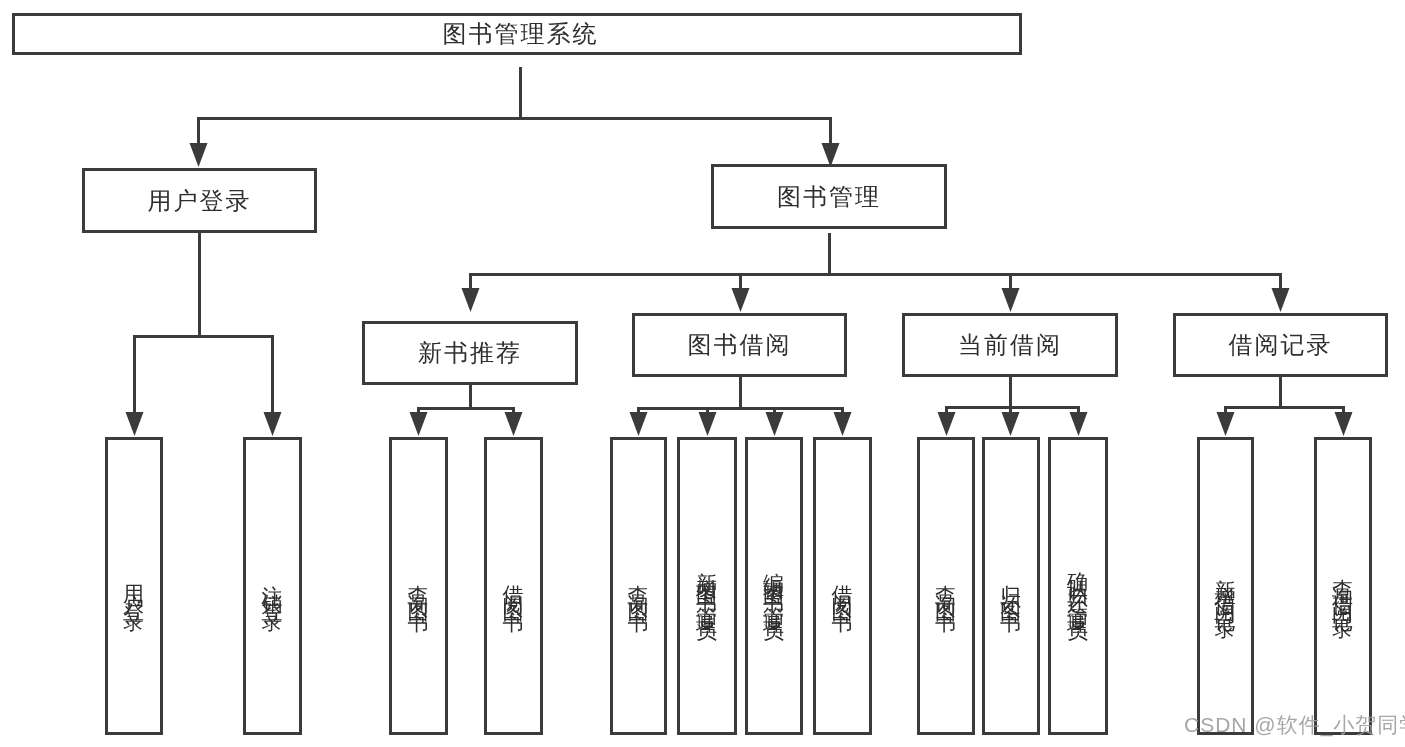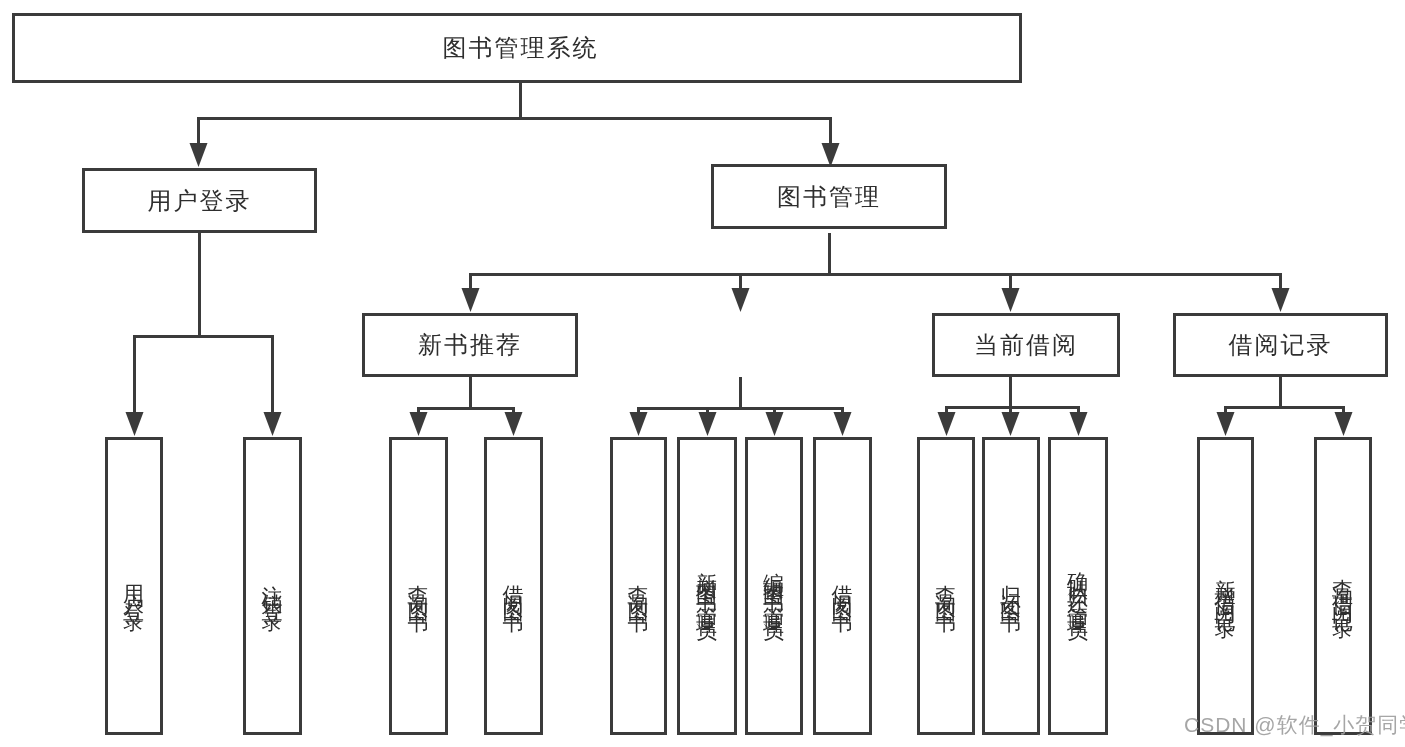--- a/index.html
+++ b/index.html
@@ -30,27 +30,27 @@
     display: flex;
     align-items: center;
     justify-content: center;
     z-index: 1;
   }
   .hnode {
     font-size: 24px;
     letter-spacing: 2px;
     white-space: nowrap;
   }
-  .box-root        { left: 12px;   top: 13px;  width: 1010px; height: 70px; padding-left: 7px; }
+  .box-root        { left: 12px;   top: 13px;  width: 1010px; height: 42px; padding-left: 7px; }
   .box-user-login  { left: 82px;   top: 168px; width: 235px;  height: 65px; }
   .box-book-mgmt   { left: 711px;  top: 164px; width: 236px;  height: 65px; }
   .l3              { top: 313px; height: 64px; }
-  .box-nr          { left: 362px;  width: 216px; }
+  .box-nr          { left: 362px;  width: 216px; margin-top: 8px; }
   .box-bb          { left: 632px;  width: 215px; }
-  .box-cb          { left: 932px;  width: 188px; }
+  .box-cb          { left: 902px;  width: 216px; }
   .box-br          { left: 1173px; width: 215px; }
   .col {
     top: 437px;
     height: 298px;
     writing-mode: vertical-rl;
     text-orientation: mixed;
     font-size: 21px;
     letter-spacing: 9px;
     line-height: 1;
   }
@@ -146,20 +146,21 @@
       <polygon class="tri" points="1334.5,412 1352.5,412 1343.5,436"></polygon>
     </g>
   </svg>
 
   <div class="node hnode box-root">图书管理系统</div>
 
   <div class="node hnode box-user-login">用户登录</div>
   <div class="node hnode box-book-mgmt">图书管理</div>
 
   <div class="node hnode l3 box-nr">新书推荐</div>
+  <div class="node hnode l3 box-bb">图书借阅</div>
   <div class="node hnode l3 box-cb">当前借阅</div>
   <div class="node hnode l3 box-br">借阅记录</div>
 
   <div class="node col col-ul1">用户登录</div>
   <div class="node col col-ul2">注销登录</div>
 
   <div class="node col col-nr1">查询图书</div>
   <div class="node col col-nr2">借阅图书</div>
 
   <div class="node col col-bb1">查询图书</div>

